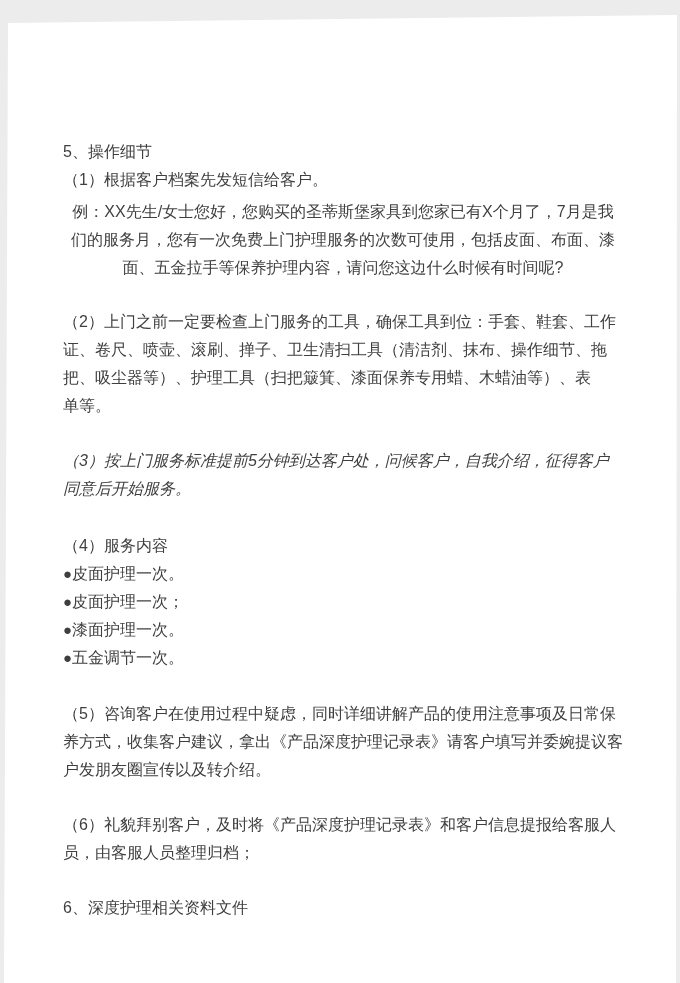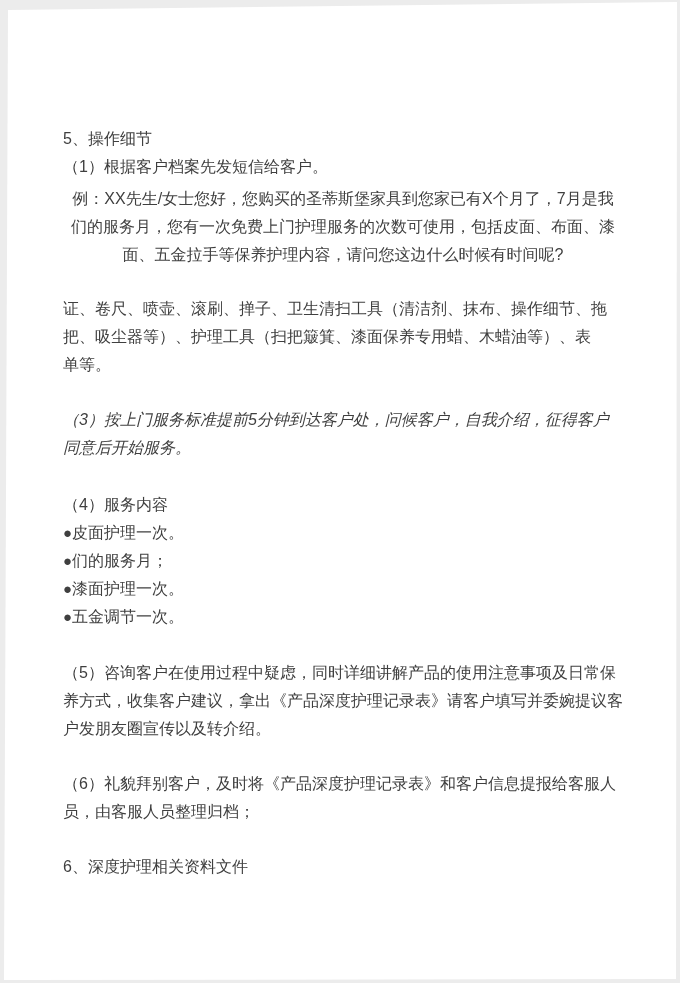--- a/index.html
+++ b/index.html
@@ -13,20 +13,21 @@
     background: #ececec; 
     font-family: "Liberation Sans", sans-serif;
     overflow: hidden;
   }
   
   .paper {
     position: absolute;
     inset: 0;
     background: #ffffff;
     clip-path: polygon(8px 10px, 677px 2px, 676px 979px, 4px 980px);
+    margin-top: 13px;
   }
   .content {
     position: absolute;
     left: 63px;
     top: 125px;
     width: 560px;
     color: #3f3f3f;
     font-size: 16px;
     line-height: 28px;
     font-weight: 400;
@@ -65,37 +66,38 @@
       <div class="ln">（1）根据客户档案先发短信给客户。</div>
     </section>
 
     <section class="block b2">
       <div class="ln">例：XX先生/女士您好，您购买的圣蒂斯堡家具到您家已有X个月了，7月是我</div>
       <div class="ln">们的服务月，您有一次免费上门护理服务的次数可使用，包括皮面、布面、漆</div>
       <div class="ln">面、五金拉手等保养护理内容，请问您这边什么时候有时间呢?</div>
     </section>
 
     <section class="block b3">
+      <div class="ln">（2）上门之前一定要检查上门服务的工具，确保工具到位：手套、鞋套、工作</div>
       <div class="ln">证、卷尺、喷壶、滚刷、掸子、卫生清扫工具（清洁剂、抹布、操作细节、拖</div>
       <div class="ln">把、吸尘器等）、护理工具（扫把簸箕、漆面保养专用蜡、木蜡油等）、表</div>
       <div class="ln">单等。</div>
     </section>
 
     <section class="block b4">
       <div class="ln">（3）按上门服务标准提前5分钟到达客户处，问候客户，自我介绍，征得客户</div>
       <div class="ln">同意后开始服务。</div>
     </section>
 
     <section class="block b5">
       <div class="ln">（4）服务内容</div>
     </section>
 
     <section class="block b6">
       <div class="ln"><span class="bullet-glyph">●</span><span>皮面护理一次。</span></div>
-      <div class="ln"><span class="bullet-glyph">●</span><span>们的服务月；</span></div>
+      <div class="ln"><span class="bullet-glyph">●</span><span>皮面护理一次；</span></div>
       <div class="ln"><span class="bullet-glyph">●</span><span>漆面护理一次。</span></div>
       <div class="ln"><span class="bullet-glyph">●</span><span>五金调节一次。</span></div>
     </section>
 
     <section class="block b7">
       <div class="ln">（5）咨询客户在使用过程中疑虑，同时详细讲解产品的使用注意事项及日常保</div>
       <div class="ln">养方式，收集客户建议，拿出《产品深度护理记录表》请客户填写并委婉提议客</div>
       <div class="ln">户发朋友圈宣传以及转介绍。</div>
     </section>
 

